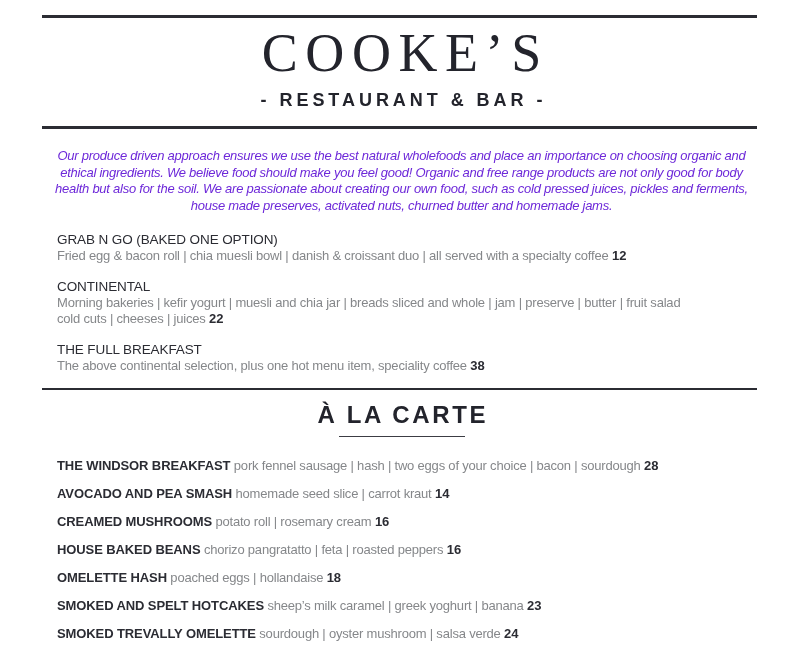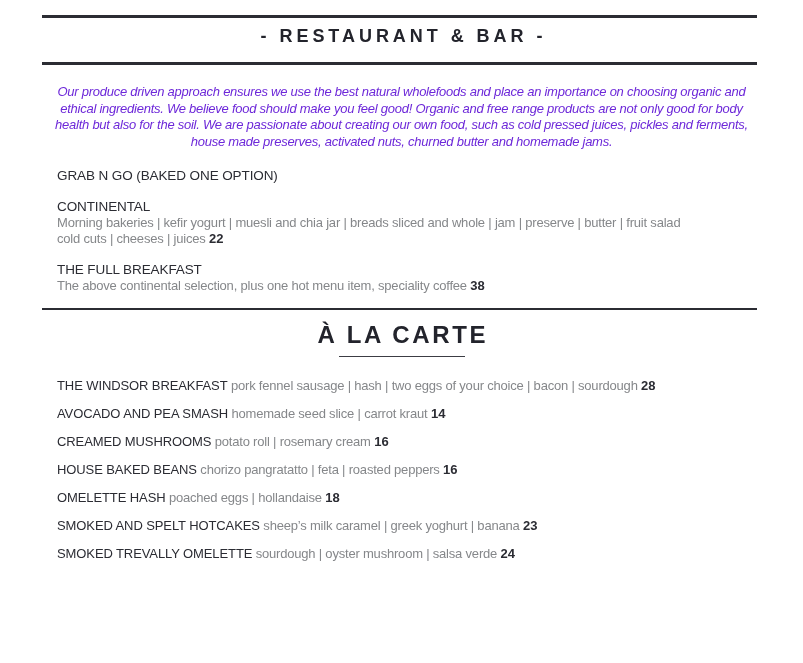--- a/index.html
+++ b/index.html
@@ -91,47 +91,49 @@
     margin: 7px auto 0 auto;
   }
   .items { margin: 21px 46px 0 57px; }
   .item {
     margin-bottom: 12px;
     font-size: 13px;
     line-height: 16px;
     letter-spacing: -0.2px;
   }
   .item-name {
-    font-weight: 400;
+    font-weight: 700;
     font-size: 13px;
     color: #2b2c33;
     letter-spacing: -0.1px;
   }
   .item-desc { color: #85878a; }
 </style>
 </head>
 <body>
 
 <div class="page">
 
   <div class="rule rule-thick" id="top-rule"></div>
 
+  <div class="title">COOKE’S</div>
   <div class="subtitle">- RESTAURANT &amp; BAR -</div>
 
   <div class="rule rule-thick" id="header-rule"></div>
 
   <p class="intro">Our produce driven approach ensures we use the best natural wholefoods and place an importance on choosing organic and
 ethical ingredients. We believe food should make you feel good!  Organic and free range products are not only good for body
 health but also for the soil. We are passionate about creating our own food, such as cold pressed juices, pickles and ferments,
 house made preserves, activated nuts, churned butter and homemade jams.</p>
 
   <div class="packages">
 
     <div class="package">
       <div class="pkg-name">GRAB N GO (BAKED ONE OPTION)</div>
+      <div class="pkg-desc"><span>Fried egg &amp; bacon roll | chia muesli bowl | danish &amp; croissant duo | all served with a specialty coffee</span> <span class="price">12</span></div>
     </div>
 
     <div class="package">
       <div class="pkg-name">CONTINENTAL</div>
       <div class="pkg-desc"><span>Morning bakeries | kefir yogurt | muesli and chia jar | breads sliced and whole | jam | preserve | butter | fruit salad
 cold cuts | cheeses | juices</span> <span class="price">22</span></div>
     </div>
 
     <div class="package">
       <div class="pkg-name">THE FULL BREAKFAST</div>

